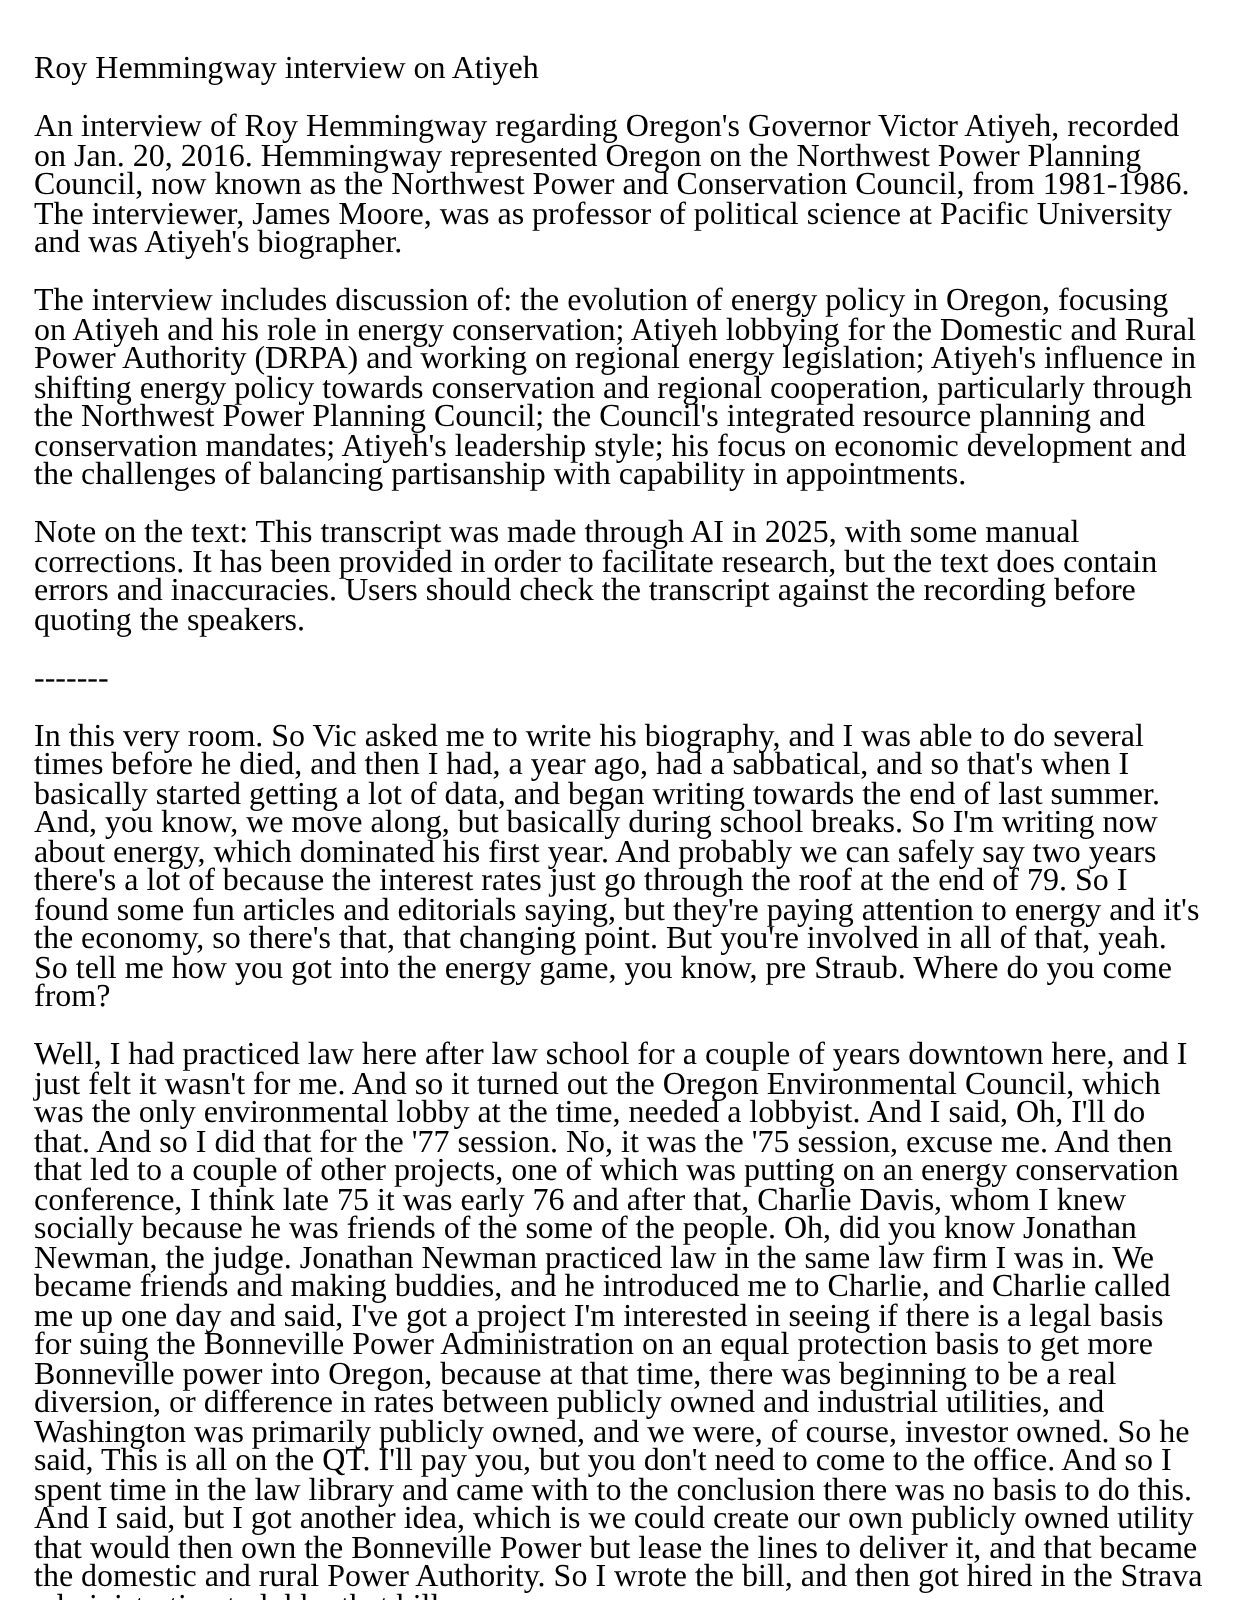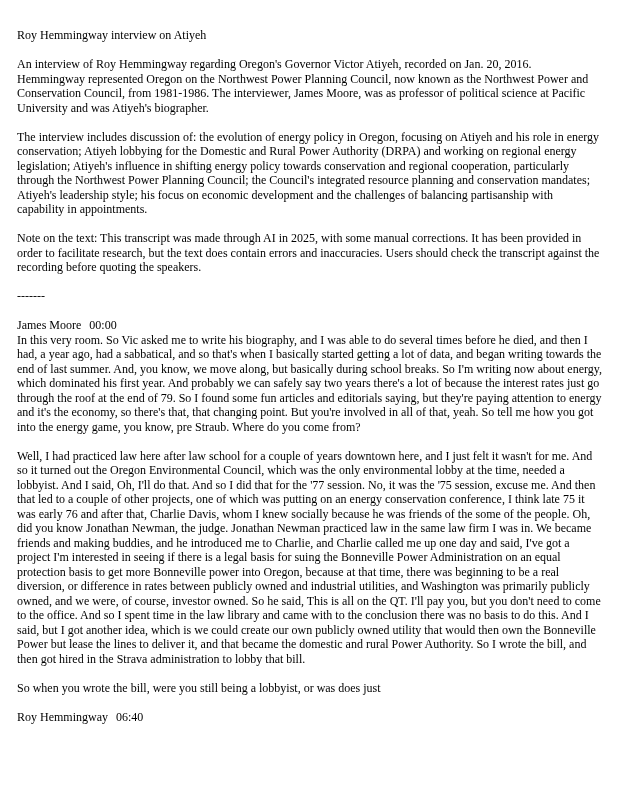--- a/index.html
+++ b/index.html
@@ -8,21 +8,21 @@
     background: #ffffff;
   }
   .page {
     position: relative;
     box-sizing: border-box;
     width: 618px;
     height: 800px;
     background: #ffffff;
     padding: 28px 16px 0 17px;
     font-family: "Liberation Serif", "DejaVu Serif", serif;
-    font-size: 12px;
+    font-size: 16px;
     line-height: 14.5px;
     color: #000000;
     overflow: hidden;
   }
   .para {
     margin: 0 0 14.5px 0;
     white-space: normal;
   }
   .entry {
     margin: 0 0 14.5px 0;
@@ -47,21 +47,20 @@
   <p class="para">An interview of Roy Hemmingway regarding Oregon's Governor Victor Atiyeh, recorded on Jan. 20, 2016. Hemmingway represented Oregon on the Northwest Power Planning Council, now known as the Northwest Power and Conservation Council, from 1981-1986. The interviewer, James Moore, was as professor of political science at Pacific University and was Atiyeh's biographer.</p>
 
   <p class="para">The interview includes discussion of: the evolution of energy policy in Oregon, focusing on Atiyeh and his role in energy conservation; Atiyeh lobbying for the Domestic and Rural Power Authority (DRPA) and working on regional energy legislation; Atiyeh's influence in shifting energy policy towards conservation and regional cooperation, particularly through the Northwest Power Planning Council; the Council's integrated resource planning and conservation mandates; Atiyeh's leadership style; his focus on economic development and the challenges of balancing partisanship with capability in appointments.</p>
 
   <p class="para">Note on the text: This transcript was made through AI in 2025, with some manual corrections. It has been provided in order to facilitate research, but the text does contain errors and inaccuracies. Users should check the transcript against the recording before quoting the speakers.</p>
 
   <p class="para">-------</p>
 
 
   <div class="entry">
-    <span class="speaker-line"><span>James Moore</span><span class="time">00:00</span></span>
     <span class="speech">In this very room. So Vic asked me to write his biography, and I was able to do several times before he died, and then I had, a year ago, had a sabbatical, and so that's when I basically started getting a lot of data, and began writing towards the end of last summer. And, you know, we move along, but basically during school breaks. So I'm writing now about energy, which dominated his first year. And probably we can safely say two years there's a lot of because the interest rates just go through the roof at the end of 79. So I found some fun articles and editorials saying, but they're paying attention to energy and it's the economy, so there's that, that changing point. But you're involved in all of that, yeah. So tell me how you got into the energy game, you know, pre Straub. Where do you come from?</span>
   </div>
 
   <div class="entry">
     <span class="speech">Well, I had practiced law here after law school for a couple of years downtown here, and I just felt it wasn't for me. And so it turned out the Oregon Environmental Council, which was the only environmental lobby at the time, needed a lobbyist. And I said, Oh, I'll do that. And so I did that for the '77 session. No, it was the '75 session, excuse me. And then that led to a couple of other projects, one of which was putting on an energy conservation conference, I think late 75 it was early 76 and after that, Charlie Davis, whom I knew socially because he was friends of the some of the people. Oh, did you know Jonathan Newman, the judge. Jonathan Newman practiced law in the same law firm I was in. We became friends and making buddies, and he introduced me to Charlie, and Charlie called me up one day and said, I've got a project I'm interested in seeing if there is a legal basis for suing the Bonneville Power Administration on an equal protection basis to get more Bonneville power into Oregon, because at that time, there was beginning to be a real diversion, or difference in rates between publicly owned and industrial utilities, and Washington was primarily publicly owned, and we were, of course, investor owned. So he said, This is all on the QT. I'll pay you, but you don't need to come to the office. And so I spent time in the law library and came with to the conclusion there was no basis to do this. And I said, but I got another idea, which is we could create our own publicly owned utility that would then own the Bonneville Power but lease the lines to deliver it, and that became the domestic and rural Power Authority. So I wrote the bill, and then got hired in the Strava administration to lobby that bill.</span>
   </div>
 
   <div class="entry">
     <span class="speech">So when you wrote the bill, were you still being a lobbyist, or was does just</span>
   </div>

